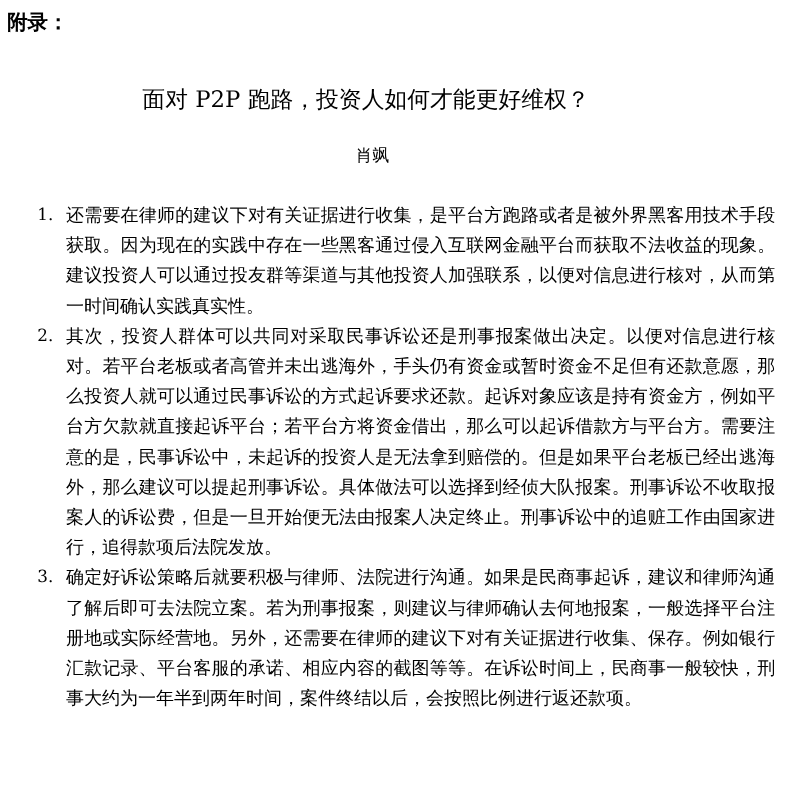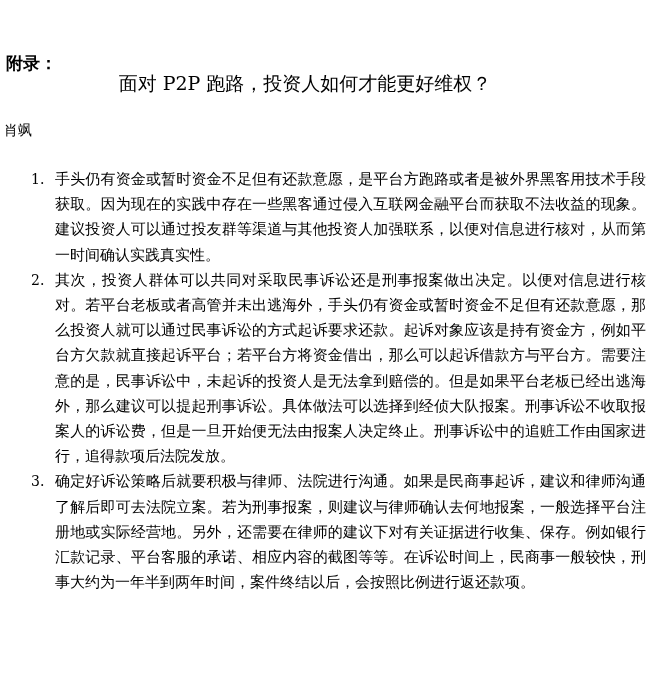--- a/index.html
+++ b/index.html
@@ -26,44 +26,43 @@
   .appendix-label {
     position: absolute;
     left: 6px;
     top: 8px;
     font-family: "DejaVu Serif", "Liberation Serif", serif;
     font-weight: bold;
     font-size: 17px;
     line-height: 22px;
     letter-spacing: 0px;
     white-space: nowrap;
-    margin-top: 44px;
   }
 
   
   .doc-title {
     position: absolute;
     left: 0;
     top: 70px;
     width: 610px;
     text-align: center;
     font-family: "DejaVu Serif", "Liberation Serif", serif;
     font-weight: normal;
     font-size: 19px;
     line-height: 26px;
     white-space: nowrap;
   }
 
   
   .byline {
     position: absolute;
-    left: 4px;
+    left: 18px;
     top: 120px;
     width: 585px;
-    text-align: left;
+    text-align: center;
     font-family: "DejaVu Sans", sans-serif;
     font-size: 14px;
     line-height: 20px;
   }
 
   
   .body-list {
     position: absolute;
     left: 22px;
     top: 167px;
@@ -107,21 +106,21 @@
 
   <div class="appendix-label">附录：</div>
 
   <div class="doc-title">面对 P2P 跑路，投资人如何才能更好维权？</div>
 
   <div class="byline">肖飒</div>
 
   <ol class="body-list">
     <li class="body-item">
       <span class="item-marker">1.</span>
-      <span class="item-text">手头仍有资金或暂时资金不足但有还款意愿，是平台方跑路或者是被外界黑客用技术手段获取。因为现在的实践中存在一些黑客通过侵入互联网金融平台而获取不法收益的现象。建议投资人可以通过投友群等渠道与其他投资人加强联系，以便对信息进行核对，从而第一时间确认实践真实性。</span>
+      <span class="item-text">还需要在律师的建议下对有关证据进行收集，是平台方跑路或者是被外界黑客用技术手段获取。因为现在的实践中存在一些黑客通过侵入互联网金融平台而获取不法收益的现象。建议投资人可以通过投友群等渠道与其他投资人加强联系，以便对信息进行核对，从而第一时间确认实践真实性。</span>
     </li>
     <li class="body-item">
       <span class="item-marker">2.</span>
       <span class="item-text">其次，投资人群体可以共同对采取民事诉讼还是刑事报案做出决定。以便对信息进行核对。若平台老板或者高管并未出逃海外，手头仍有资金或暂时资金不足但有还款意愿，那么投资人就可以通过民事诉讼的方式起诉要求还款。起诉对象应该是持有资金方，例如平台方欠款就直接起诉平台；若平台方将资金借出，那么可以起诉借款方与平台方。需要注意的是，民事诉讼中，未起诉的投资人是无法拿到赔偿的。但是如果平台老板已经出逃海外，那么建议可以提起刑事诉讼。具体做法可以选择到经侦大队报案。刑事诉讼不收取报案人的诉讼费，但是一旦开始便无法由报案人决定终止。刑事诉讼中的追赃工作由国家进行，追得款项后法院发放。</span>
     </li>
     <li class="body-item">
       <span class="item-marker">3.</span>
       <span class="item-text">确定好诉讼策略后就要积极与律师、法院进行沟通。如果是民商事起诉，建议和律师沟通了解后即可去法院立案。若为刑事报案，则建议与律师确认去何地报案，一般选择平台注册地或实际经营地。另外，还需要在律师的建议下对有关证据进行收集、保存。例如银行汇款记录、平台客服的承诺、相应内容的截图等等。在诉讼时间上，民商事一般较快，刑事大约为一年半到两年时间，案件终结以后，会按照比例进行返还款项。</span>
     </li>
   </ol>

